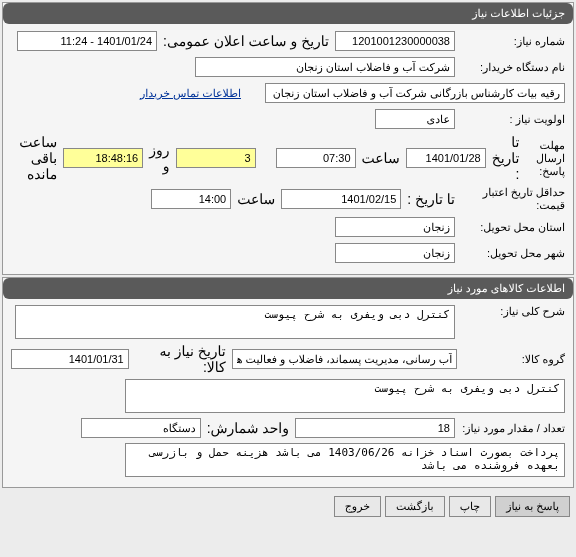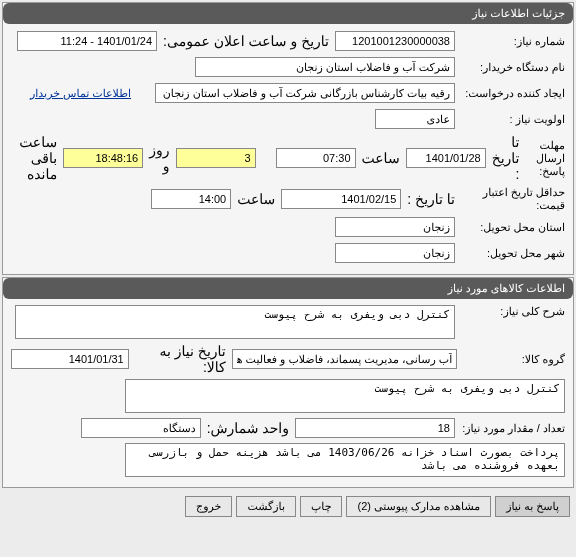--- a/index.html
+++ b/index.html
@@ -96,21 +96,20 @@
       <span class="inline-label">تاریخ و ساعت اعلان عمومی:</span>
       <input class="field field-med" style="width: 140px;" readonly="" value="1401/01/24 - 11:24">
     </div>
 
     <div class="row">
       <span class="label">نام دستگاه خریدار:</span>
       <input class="field field-wide" readonly="" value="شرکت آب و فاضلاب استان زنجان" style="">
     </div>
 
     <div class="row">
-      <span class="label">ایجاد کننده درخواست:</span>
       <input class="field" style="width: 300px;" readonly="" value="رقیه بیات کارشناس بازرگانی شرکت آب و فاضلاب استان زنجان">
       <span class="btn-link">اطلاعات تماس خریدار</span>
     </div>
 
     <div class="row">
       <span class="label">اولویت نیاز :</span>
       <input class="field field-sm" style="width: 70px;" readonly="" value="عادی">
     </div>
 
     <div class="row">
@@ -175,17 +174,16 @@
 
     <div class="row" style="align-items:flex-start">
       <textarea class="field field-xwide" readonly="" style="">پرداخت بصورت اسناد خزانه 1403/06/26 می باشد هزینه حمل و بازرسی بعهده فروشنده می باشد</textarea>
     </div>
 
   </div>
 </div>
 
 <div class="footer">
   <button class="btn btn-primary">پاسخ به نیاز</button>
-  <button class="btn">مشاهده مدارک پیوستی (2)</button>
   <button class="btn">چاپ</button>
   <button class="btn">بازگشت</button>
   <button class="btn">خروج</button>
 </div>
 
 </body></html>

